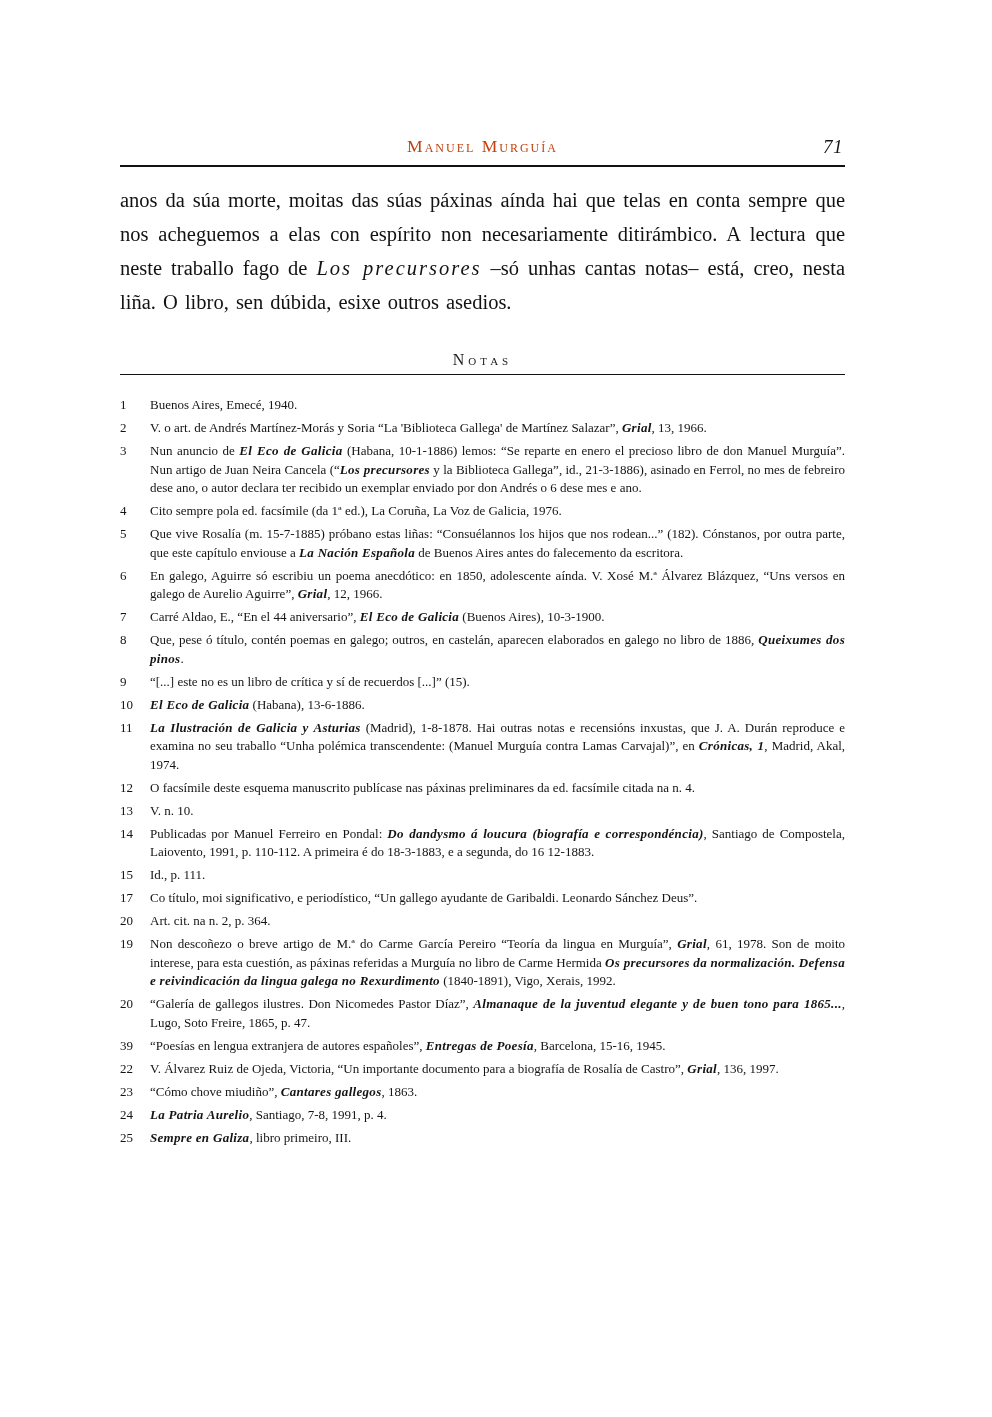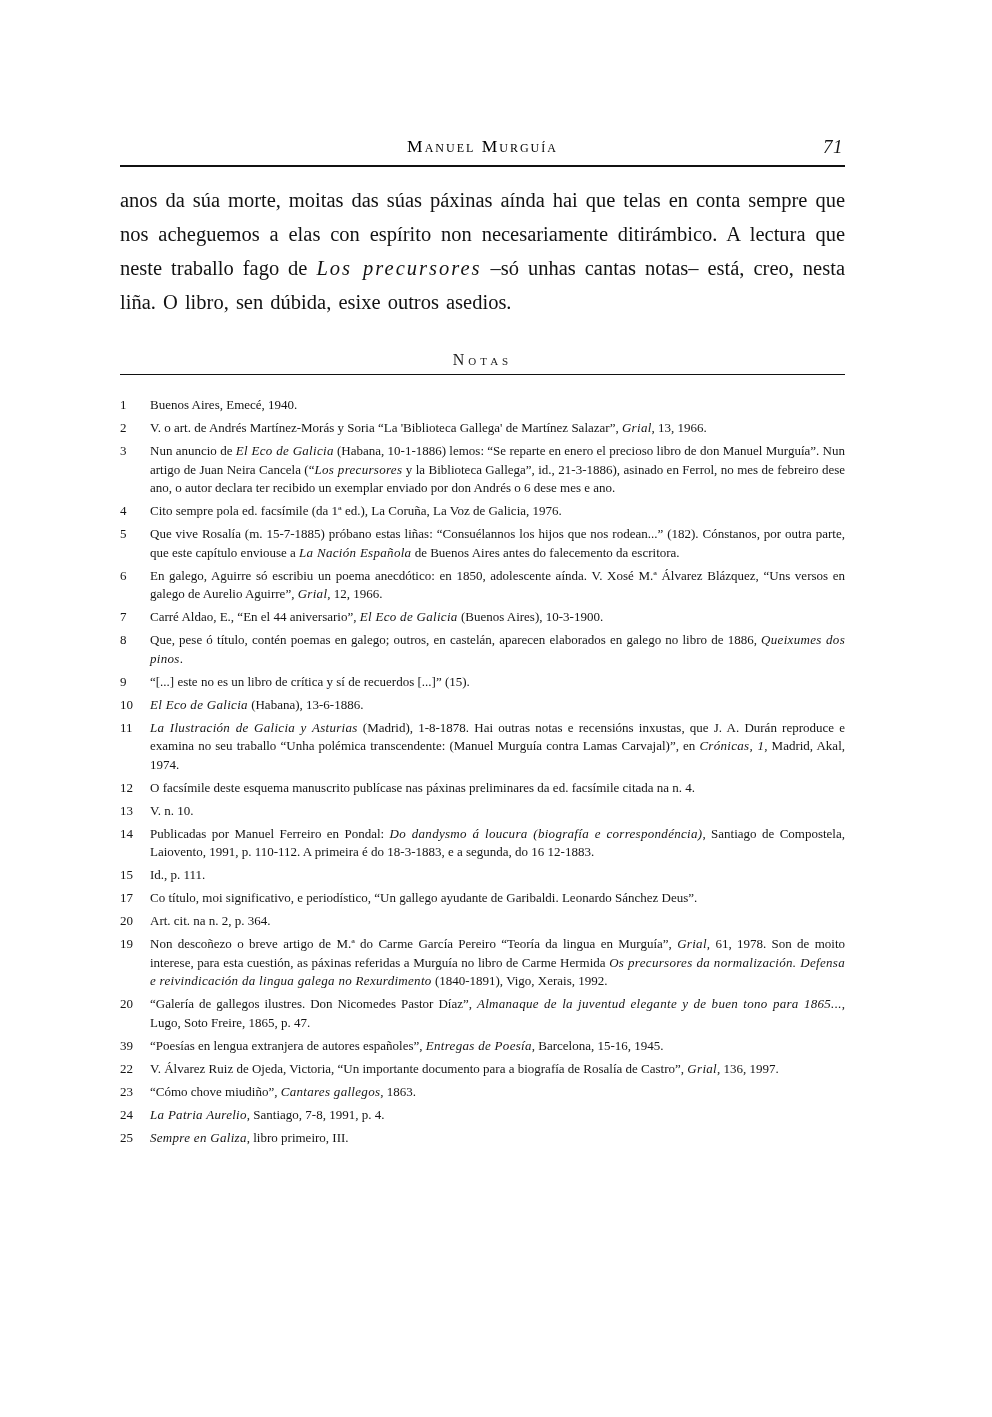--- a/index.html
+++ b/index.html
@@ -19,21 +19,21 @@
   .running-header {
     position: relative;
     text-align: center;
     height: 24px;
   }
   .header-title {
     display: inline-block;
     font-variant: small-caps;
     font-size: 17.5px;
     letter-spacing: 2px;
-    color: #000000;
+    color: #c2410c;
   }
   .page-number {
     position: absolute;
     right: 2px;
     top: 0;
     font-size: 19px;
     letter-spacing: 0.5px;
     font-style: italic;
   }
   .header-rule {
@@ -74,21 +74,21 @@
     color: #141414;
   }
   .note-num {
     flex: 0 0 30px;
     width: 30px;
   }
   .note-text {
     flex: 1;
     text-align: justify;
   }
-  .note-text i { letter-spacing: 0.3px; }
+  .note-text i { letter-spacing: 0.3px; font-weight: bold; }
 </style>
 </head>
 <body>
 
 <div class="page">
   <div class="content">
 
     <header class="running-header">
       <span class="header-title">Manuel Murguía</span>
       <span class="page-number">71</span>

